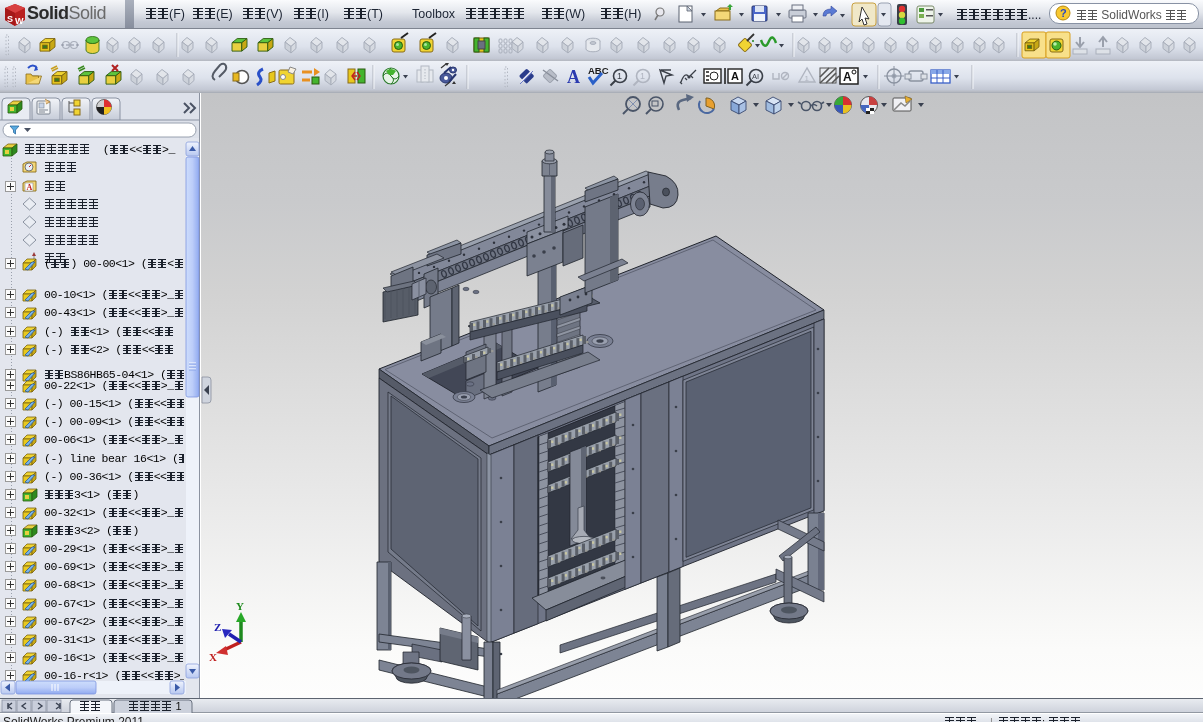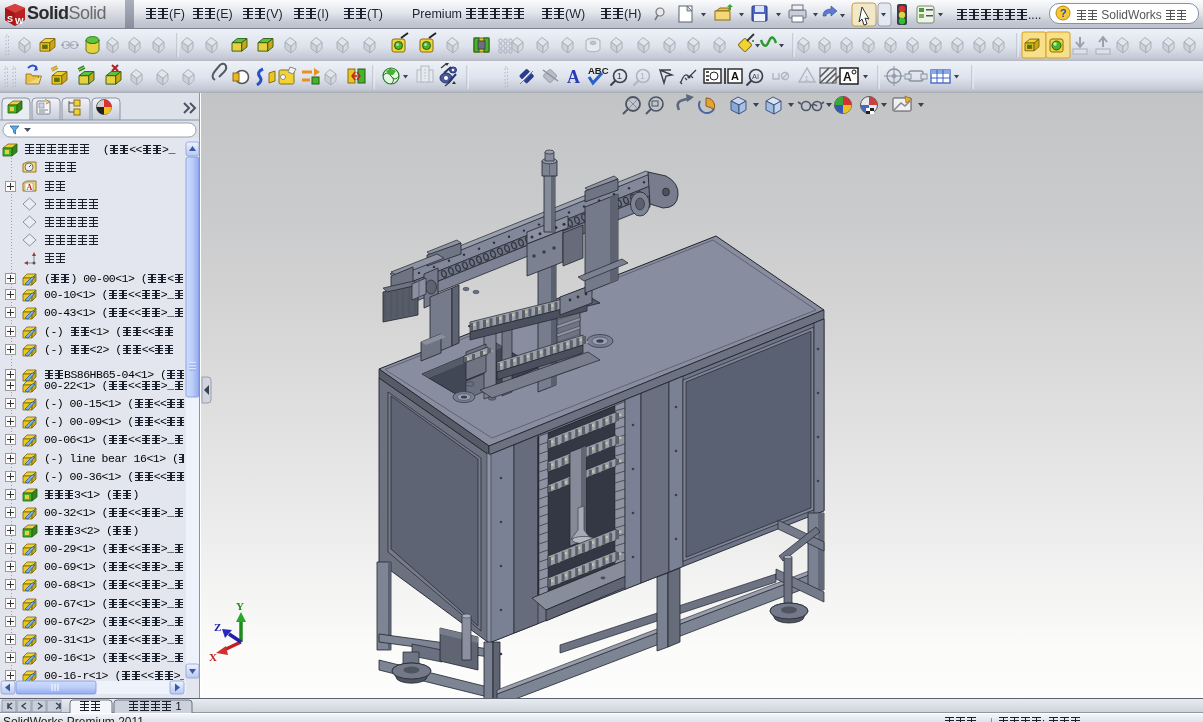--- a/index.html
+++ b/index.html
@@ -44,21 +44,21 @@
 <polygon points="1,5 11,10 11,23 1,17" fill="#a51818"></polygon>
 <text x="3" y="19" font-size="9" font-weight="bold" fill="#fff" font-family="Liberation Sans">S</text>
 <text x="11" y="21" font-size="9" font-weight="bold" fill="#fff" font-family="Liberation Sans">W</text>
     </svg>
 <span style="position:absolute;left:27px;top:3px;font-size:18px;font-weight:bold;color:#2b2b2b;letter-spacing:-0.5px">Solid<span style="font-weight:normal;color:#6a6a6a">Solid</span></span>
 <span class="mi" style="left:145px"><i class="k" style="width:10px;height:11px;vertical-align:-1px;margin:0 1px;background-image:repeating-linear-gradient(90deg,rgba(0,0,0,0) 0 4.0px,#1b212c 4.0px 6.0px,rgba(0,0,0,0) 6.0px 10px),repeating-linear-gradient(180deg,#1b212c 0 1px,rgba(0,0,0,0) 1px 3.24px)"></i><i class="k" style="width:10px;height:11px;vertical-align:-1px;margin:0 1px;background-image:repeating-linear-gradient(90deg,rgba(0,0,0,0) 0 4.0px,#1b212c 4.0px 6.0px,rgba(0,0,0,0) 6.0px 10px),repeating-linear-gradient(180deg,#1b212c 0 1px,rgba(0,0,0,0) 1px 3.24px)"></i>(F)</span>
 <span class="mi" style="left:192px"><i class="k" style="width:10px;height:11px;vertical-align:-1px;margin:0 1px;background-image:repeating-linear-gradient(90deg,rgba(0,0,0,0) 0 4.0px,#1b212c 4.0px 6.0px,rgba(0,0,0,0) 6.0px 10px),repeating-linear-gradient(180deg,#1b212c 0 1px,rgba(0,0,0,0) 1px 3.24px)"></i><i class="k" style="width:10px;height:11px;vertical-align:-1px;margin:0 1px;background-image:repeating-linear-gradient(90deg,rgba(0,0,0,0) 0 4.0px,#1b212c 4.0px 6.0px,rgba(0,0,0,0) 6.0px 10px),repeating-linear-gradient(180deg,#1b212c 0 1px,rgba(0,0,0,0) 1px 3.24px)"></i>(E)</span>
 <span class="mi" style="left:242px"><i class="k" style="width:10px;height:11px;vertical-align:-1px;margin:0 1px;background-image:repeating-linear-gradient(90deg,rgba(0,0,0,0) 0 4.0px,#1b212c 4.0px 6.0px,rgba(0,0,0,0) 6.0px 10px),repeating-linear-gradient(180deg,#1b212c 0 1px,rgba(0,0,0,0) 1px 3.24px)"></i><i class="k" style="width:10px;height:11px;vertical-align:-1px;margin:0 1px;background-image:repeating-linear-gradient(90deg,rgba(0,0,0,0) 0 4.0px,#1b212c 4.0px 6.0px,rgba(0,0,0,0) 6.0px 10px),repeating-linear-gradient(180deg,#1b212c 0 1px,rgba(0,0,0,0) 1px 3.24px)"></i>(V)</span>
 <span class="mi" style="left:293px"><i class="k" style="width:10px;height:11px;vertical-align:-1px;margin:0 1px;background-image:repeating-linear-gradient(90deg,rgba(0,0,0,0) 0 4.0px,#1b212c 4.0px 6.0px,rgba(0,0,0,0) 6.0px 10px),repeating-linear-gradient(180deg,#1b212c 0 1px,rgba(0,0,0,0) 1px 3.24px)"></i><i class="k" style="width:10px;height:11px;vertical-align:-1px;margin:0 1px;background-image:repeating-linear-gradient(90deg,rgba(0,0,0,0) 0 4.0px,#1b212c 4.0px 6.0px,rgba(0,0,0,0) 6.0px 10px),repeating-linear-gradient(180deg,#1b212c 0 1px,rgba(0,0,0,0) 1px 3.24px)"></i>(I)</span>
 <span class="mi" style="left:343px"><i class="k" style="width:10px;height:11px;vertical-align:-1px;margin:0 1px;background-image:repeating-linear-gradient(90deg,rgba(0,0,0,0) 0 4.0px,#1b212c 4.0px 6.0px,rgba(0,0,0,0) 6.0px 10px),repeating-linear-gradient(180deg,#1b212c 0 1px,rgba(0,0,0,0) 1px 3.24px)"></i><i class="k" style="width:10px;height:11px;vertical-align:-1px;margin:0 1px;background-image:repeating-linear-gradient(90deg,rgba(0,0,0,0) 0 4.0px,#1b212c 4.0px 6.0px,rgba(0,0,0,0) 6.0px 10px),repeating-linear-gradient(180deg,#1b212c 0 1px,rgba(0,0,0,0) 1px 3.24px)"></i>(T)</span>
-<span class="mi" style="left:412px">Premium</span>
+<span class="mi" style="left:412px">Toolbox</span>
 <span class="mi" style="left:465px"><i class="k" style="width:10px;height:11px;vertical-align:-1px;margin:0 1px;background-image:repeating-linear-gradient(90deg,rgba(0,0,0,0) 0 4.0px,#1b212c 4.0px 6.0px,rgba(0,0,0,0) 6.0px 10px),repeating-linear-gradient(180deg,#1b212c 0 1px,rgba(0,0,0,0) 1px 3.24px)"></i><i class="k" style="width:10px;height:11px;vertical-align:-1px;margin:0 1px;background-image:repeating-linear-gradient(90deg,rgba(0,0,0,0) 0 4.0px,#1b212c 4.0px 6.0px,rgba(0,0,0,0) 6.0px 10px),repeating-linear-gradient(180deg,#1b212c 0 1px,rgba(0,0,0,0) 1px 3.24px)"></i><i class="k" style="width:10px;height:11px;vertical-align:-1px;margin:0 1px;background-image:repeating-linear-gradient(90deg,rgba(0,0,0,0) 0 4.0px,#1b212c 4.0px 6.0px,rgba(0,0,0,0) 6.0px 10px),repeating-linear-gradient(180deg,#1b212c 0 1px,rgba(0,0,0,0) 1px 3.24px)"></i><i class="k" style="width:10px;height:11px;vertical-align:-1px;margin:0 1px;background-image:repeating-linear-gradient(90deg,rgba(0,0,0,0) 0 4.0px,#1b212c 4.0px 6.0px,rgba(0,0,0,0) 6.0px 10px),repeating-linear-gradient(180deg,#1b212c 0 1px,rgba(0,0,0,0) 1px 3.24px)"></i><i class="k" style="width:10px;height:11px;vertical-align:-1px;margin:0 1px;background-image:repeating-linear-gradient(90deg,rgba(0,0,0,0) 0 4.0px,#1b212c 4.0px 6.0px,rgba(0,0,0,0) 6.0px 10px),repeating-linear-gradient(180deg,#1b212c 0 1px,rgba(0,0,0,0) 1px 3.24px)"></i></span>
 <span class="mi" style="left:541px"><i class="k" style="width:10px;height:11px;vertical-align:-1px;margin:0 1px;background-image:repeating-linear-gradient(90deg,rgba(0,0,0,0) 0 4.0px,#1b212c 4.0px 6.0px,rgba(0,0,0,0) 6.0px 10px),repeating-linear-gradient(180deg,#1b212c 0 1px,rgba(0,0,0,0) 1px 3.24px)"></i><i class="k" style="width:10px;height:11px;vertical-align:-1px;margin:0 1px;background-image:repeating-linear-gradient(90deg,rgba(0,0,0,0) 0 4.0px,#1b212c 4.0px 6.0px,rgba(0,0,0,0) 6.0px 10px),repeating-linear-gradient(180deg,#1b212c 0 1px,rgba(0,0,0,0) 1px 3.24px)"></i>(W)</span>
 <span class="mi" style="left:600px"><i class="k" style="width:10px;height:11px;vertical-align:-1px;margin:0 1px;background-image:repeating-linear-gradient(90deg,rgba(0,0,0,0) 0 4.0px,#1b212c 4.0px 6.0px,rgba(0,0,0,0) 6.0px 10px),repeating-linear-gradient(180deg,#1b212c 0 1px,rgba(0,0,0,0) 1px 3.24px)"></i><i class="k" style="width:10px;height:11px;vertical-align:-1px;margin:0 1px;background-image:repeating-linear-gradient(90deg,rgba(0,0,0,0) 0 4.0px,#1b212c 4.0px 6.0px,rgba(0,0,0,0) 6.0px 10px),repeating-linear-gradient(180deg,#1b212c 0 1px,rgba(0,0,0,0) 1px 3.24px)"></i>(H)</span>
 <svg class="ic" style="left:652px;top:6px" width="16" height="16" viewBox="0 0 16 16">
       <circle cx="8" cy="6" r="4" fill="#e8e8ee" stroke="#777" stroke-width="1.2"></circle>
       <line x1="6" y1="9" x2="3" y2="14" stroke="#777" stroke-width="1.5"></line>
     </svg>
 <svg class="ic" style="left:670px;top:0" width="533" height="29" viewBox="0 0 533 29">
       <g>
         <rect x="9" y="6" width="13" height="16" fill="#fff" stroke="#5b6270"></rect>
@@ -678,21 +678,21 @@
           <use href="#i-plane"></use>
         </svg>
         <span class="t" style="left:44px"><i class="k" style="width:9px;height:10px;vertical-align:-1px;margin:0 1px;background-image:repeating-linear-gradient(90deg,rgba(0,0,0,0) 0 3.6px,#1b212c 3.6px 5.4px,rgba(0,0,0,0) 5.4px 9px),repeating-linear-gradient(180deg,#1b212c 0 1px,rgba(0,0,0,0) 1px 2.94px)"></i><i class="k" style="width:9px;height:10px;vertical-align:-1px;margin:0 1px;background-image:repeating-linear-gradient(90deg,rgba(0,0,0,0) 0 3.6px,#1b212c 3.6px 5.4px,rgba(0,0,0,0) 5.4px 9px),repeating-linear-gradient(180deg,#1b212c 0 1px,rgba(0,0,0,0) 1px 2.94px)"></i><i class="k" style="width:9px;height:10px;vertical-align:-1px;margin:0 1px;background-image:repeating-linear-gradient(90deg,rgba(0,0,0,0) 0 3.6px,#1b212c 3.6px 5.4px,rgba(0,0,0,0) 5.4px 9px),repeating-linear-gradient(180deg,#1b212c 0 1px,rgba(0,0,0,0) 1px 2.94px)"></i><i class="k" style="width:9px;height:10px;vertical-align:-1px;margin:0 1px;background-image:repeating-linear-gradient(90deg,rgba(0,0,0,0) 0 3.6px,#1b212c 3.6px 5.4px,rgba(0,0,0,0) 5.4px 9px),repeating-linear-gradient(180deg,#1b212c 0 1px,rgba(0,0,0,0) 1px 2.94px)"></i><i class="k" style="width:9px;height:10px;vertical-align:-1px;margin:0 1px;background-image:repeating-linear-gradient(90deg,rgba(0,0,0,0) 0 3.6px,#1b212c 3.6px 5.4px,rgba(0,0,0,0) 5.4px 9px),repeating-linear-gradient(180deg,#1b212c 0 1px,rgba(0,0,0,0) 1px 2.94px)"></i></span>
       </div>
 <div class="trow" style="top:112px">
         <svg class="ticon" style="left:22px;top:0px" width="16" height="16" viewBox="0 0 16 16">
           <use href="#i-orig"></use>
         </svg>
         <span class="t" style="left:44px"><i class="k" style="width:9px;height:10px;vertical-align:-1px;margin:0 1px;background-image:repeating-linear-gradient(90deg,rgba(0,0,0,0) 0 3.6px,#1b212c 3.6px 5.4px,rgba(0,0,0,0) 5.4px 9px),repeating-linear-gradient(180deg,#1b212c 0 1px,rgba(0,0,0,0) 1px 2.94px)"></i><i class="k" style="width:9px;height:10px;vertical-align:-1px;margin:0 1px;background-image:repeating-linear-gradient(90deg,rgba(0,0,0,0) 0 3.6px,#1b212c 3.6px 5.4px,rgba(0,0,0,0) 5.4px 9px),repeating-linear-gradient(180deg,#1b212c 0 1px,rgba(0,0,0,0) 1px 2.94px)"></i></span>
       </div>
-<div class="trow" style="top:132px">
+<div class="trow" style="top:117px">
         <span class="pbox" style="top:3px"></span>
         <svg class="ticon" style="left:22px;top:0px" width="16" height="16" viewBox="0 0 16 16">
           <use href="#i-part"></use>
         </svg>
         <span class="t" style="left:44px">(<i class="k" style="width:8px;height:9px;vertical-align:-1px;margin:0 1px;background-image:repeating-linear-gradient(90deg,rgba(0,0,0,0) 0 3.2px,#1b212c 3.2px 4.8px,rgba(0,0,0,0) 4.8px 8px),repeating-linear-gradient(180deg,#1b212c 0 1px,rgba(0,0,0,0) 1px 2.65px)"></i><i class="k" style="width:8px;height:9px;vertical-align:-1px;margin:0 1px;background-image:repeating-linear-gradient(90deg,rgba(0,0,0,0) 0 3.2px,#1b212c 3.2px 4.8px,rgba(0,0,0,0) 4.8px 8px),repeating-linear-gradient(180deg,#1b212c 0 1px,rgba(0,0,0,0) 1px 2.65px)"></i>) 00-00&lt;1&gt; (<i class="k" style="width:8px;height:9px;vertical-align:-1px;margin:0 1px;background-image:repeating-linear-gradient(90deg,rgba(0,0,0,0) 0 3.2px,#1b212c 3.2px 4.8px,rgba(0,0,0,0) 4.8px 8px),repeating-linear-gradient(180deg,#1b212c 0 1px,rgba(0,0,0,0) 1px 2.65px)"></i><i class="k" style="width:8px;height:9px;vertical-align:-1px;margin:0 1px;background-image:repeating-linear-gradient(90deg,rgba(0,0,0,0) 0 3.2px,#1b212c 3.2px 4.8px,rgba(0,0,0,0) 4.8px 8px),repeating-linear-gradient(180deg,#1b212c 0 1px,rgba(0,0,0,0) 1px 2.65px)"></i>&lt;<i class="k" style="width:8px;height:9px;vertical-align:-1px;margin:0 1px;background-image:repeating-linear-gradient(90deg,rgba(0,0,0,0) 0 3.2px,#1b212c 3.2px 4.8px,rgba(0,0,0,0) 4.8px 8px),repeating-linear-gradient(180deg,#1b212c 0 1px,rgba(0,0,0,0) 1px 2.65px)"></i></span>
       </div>
 <div class="trow" style="top:148px">
         <span class="pbox" style="top:3px"></span>
         <svg class="ticon" style="left:22px;top:0px" width="16" height="16" viewBox="0 0 16 16">
           <use href="#i-part"></use>

